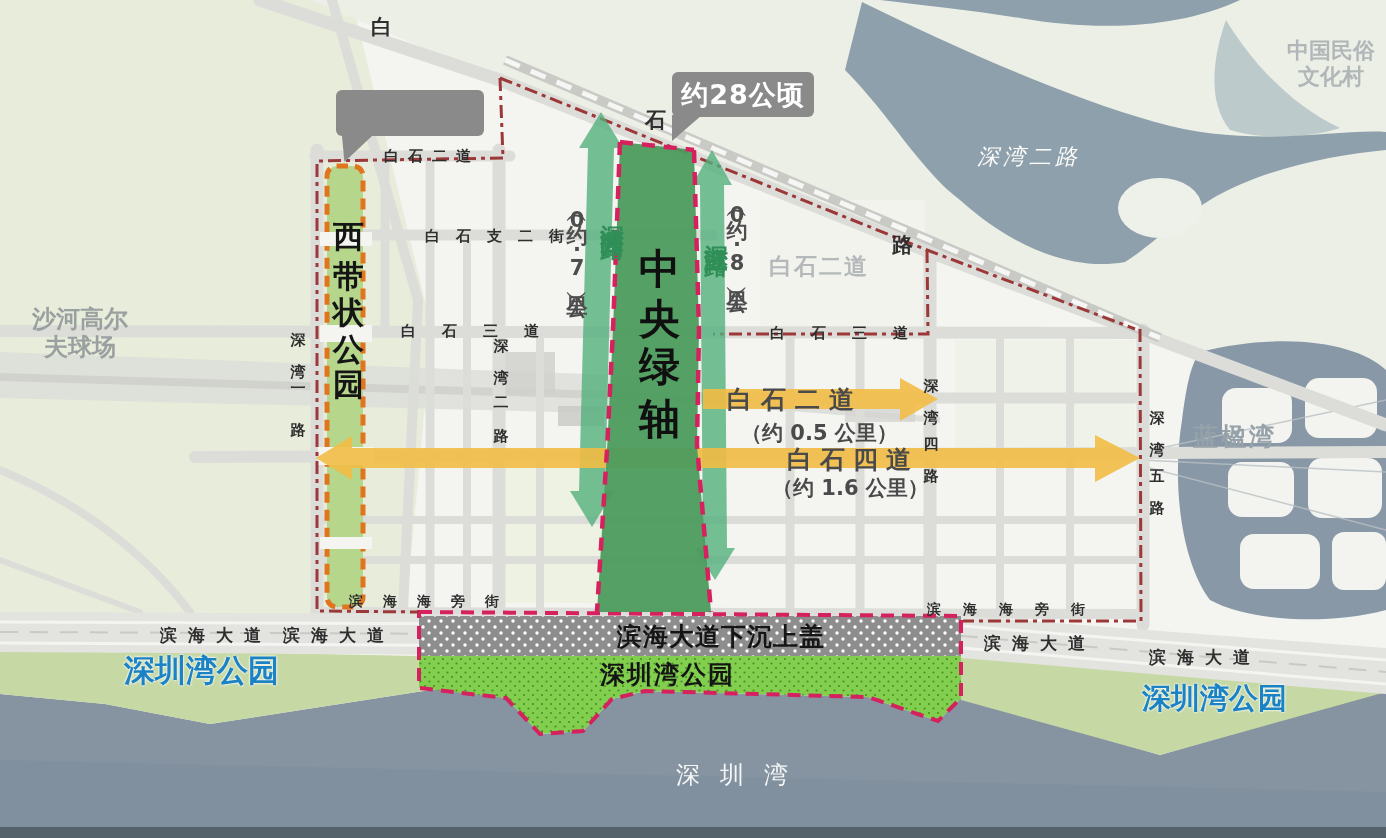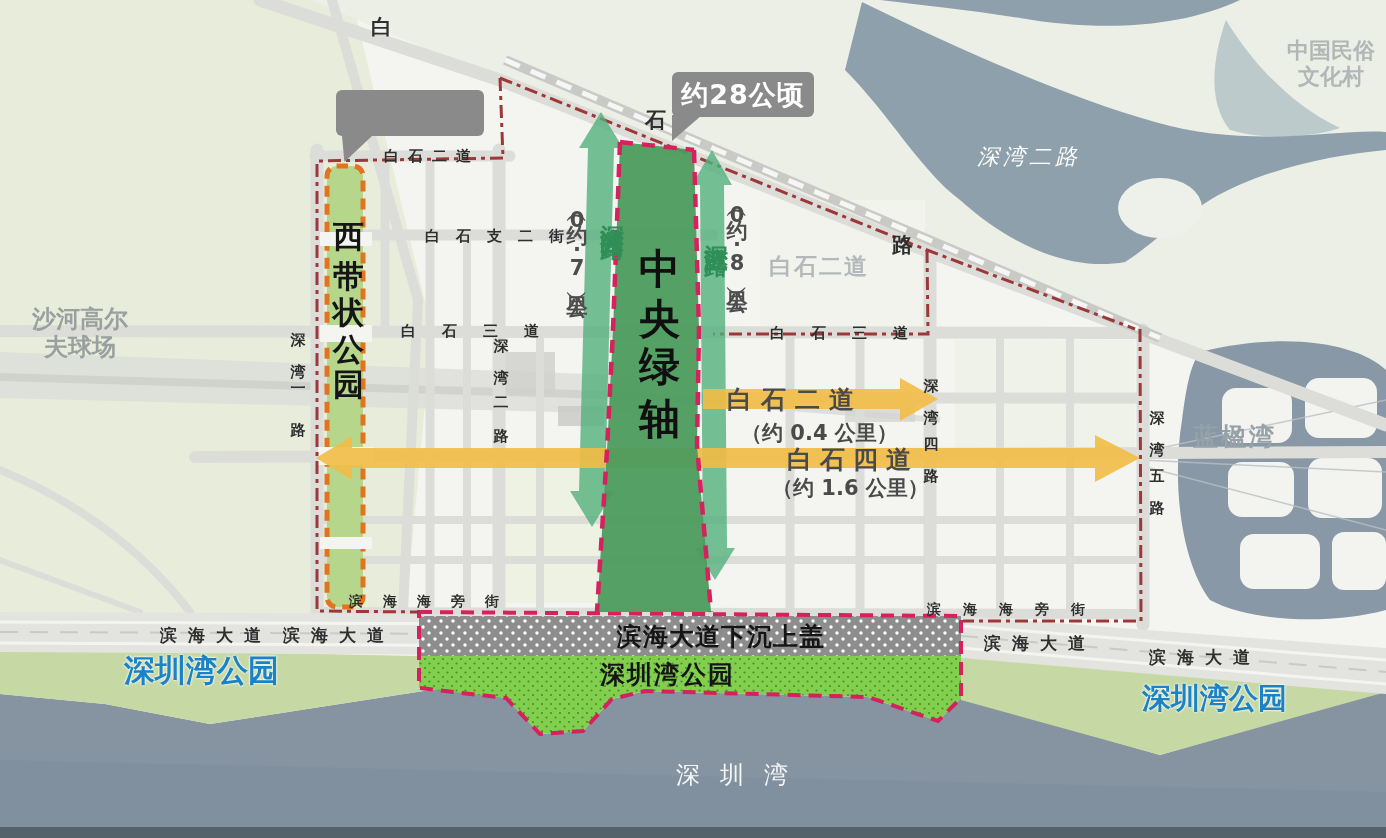--- a/index.html
+++ b/index.html
@@ -211,21 +211,21 @@
 <div class="lbl" style="left:600px;top:658px;font-size:25px;color:#151515;letter-spacing:2px;">深圳湾公园</div>
 <div class="lbl blue" style="left:124px;top:650px;font-size:31px;">深圳湾公园</div>
 <div class="lbl blue" style="left:1142px;top:679px;font-size:29px;">深圳湾公园</div>
 
 <div class="lbl vtext len" style="left:563px;top:208px;font-size:21px;">（约0.7公里）</div>
 <div class="lbl vtext green-route" style="left:596px;top:206px;font-size:24px;letter-spacing:3px;">深湾公园路</div>
 <div class="lbl vtext green-route" style="left:700px;top:226px;font-size:24px;letter-spacing:3px;">深湾三路</div>
 <div class="lbl vtext len" style="left:723px;top:203px;font-size:21px;">（约0.8公里）</div>
 
 <div class="lbl arrowlbl" style="left:727px;top:383px;font-size:25px;letter-spacing:9px;">白石二道</div>
-<div class="lbl arrowlbl" style="left:741px;top:419px;font-size:21px;">（约 0.4 公里）</div>
+<div class="lbl arrowlbl" style="left:741px;top:419px;font-size:21px;">（约 0.5 公里）</div>
 <div class="lbl arrowlbl" style="left:787px;top:443px;font-size:25px;letter-spacing:8px;text-align:center;">白石四道</div>
 <div class="lbl arrowlbl" style="left:772px;top:474px;font-size:21px;">（约 1.6 公里）</div>
 
 <div class="lbl" style="left:1278px;top:38px;width:106px;text-align:center;font-size:22px;line-height:26px;color:#b1b6b8;">
   <div>中国民俗</div>
   <div>文化村</div>
 </div>
 <div class="lbl place" style="left:10px;top:305px;width:140px;text-align:center;font-size:24px;line-height:28px;">
   <div>沙河高尔</div>
   <div>夫球场</div>

